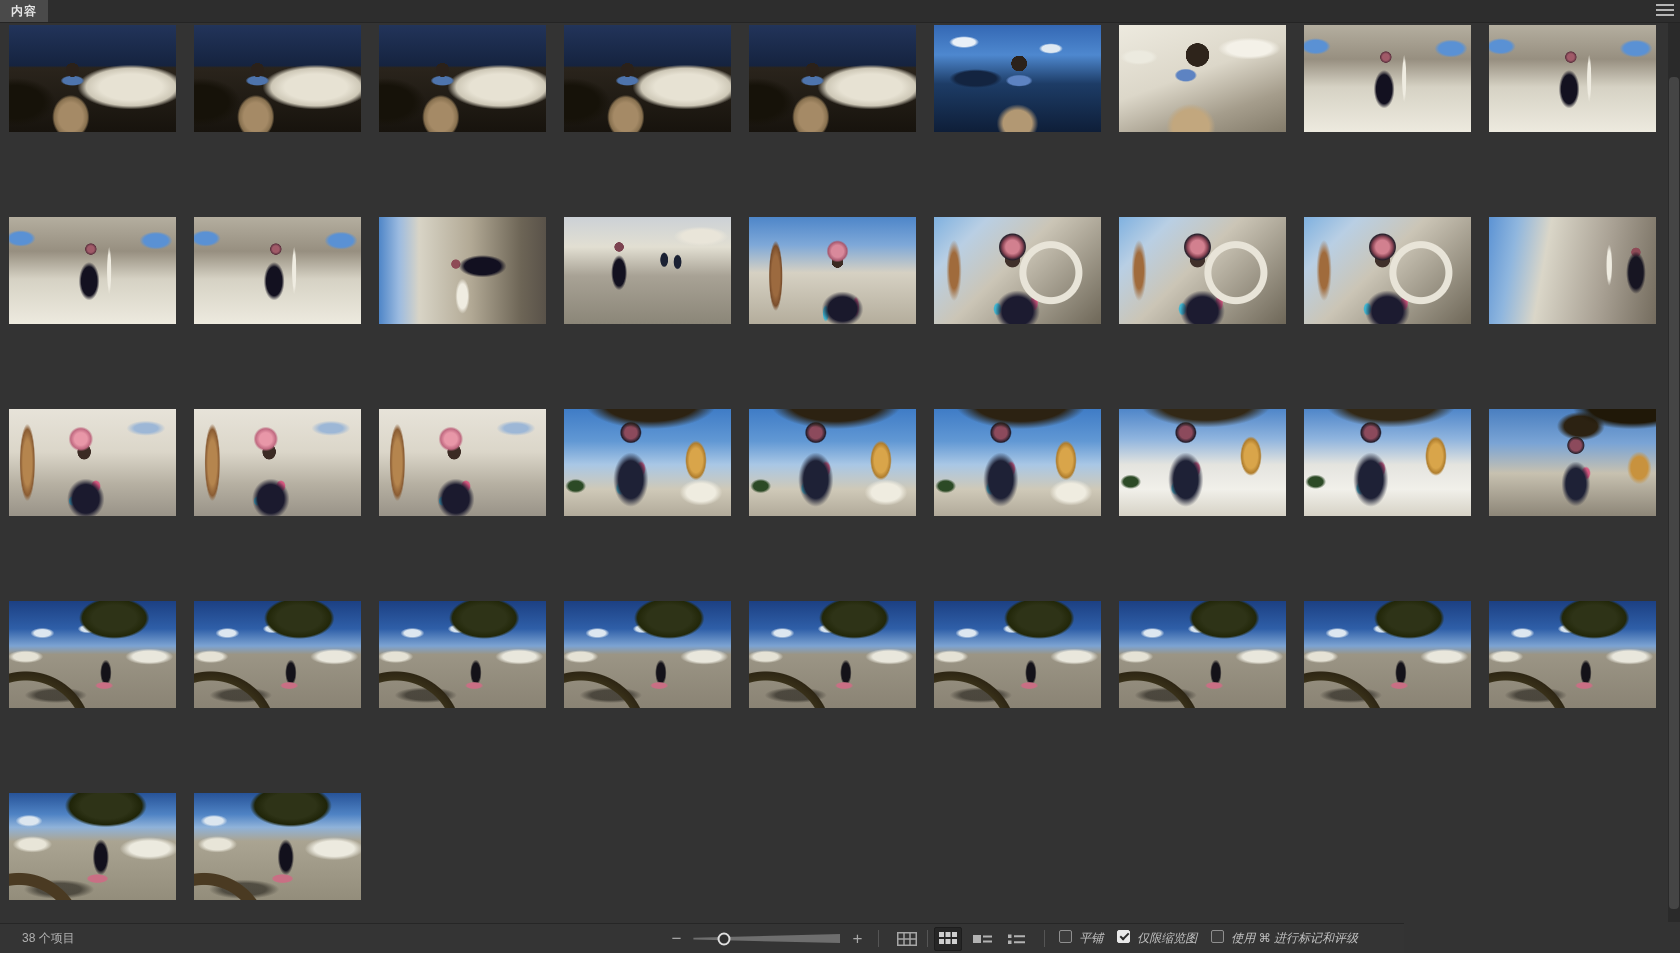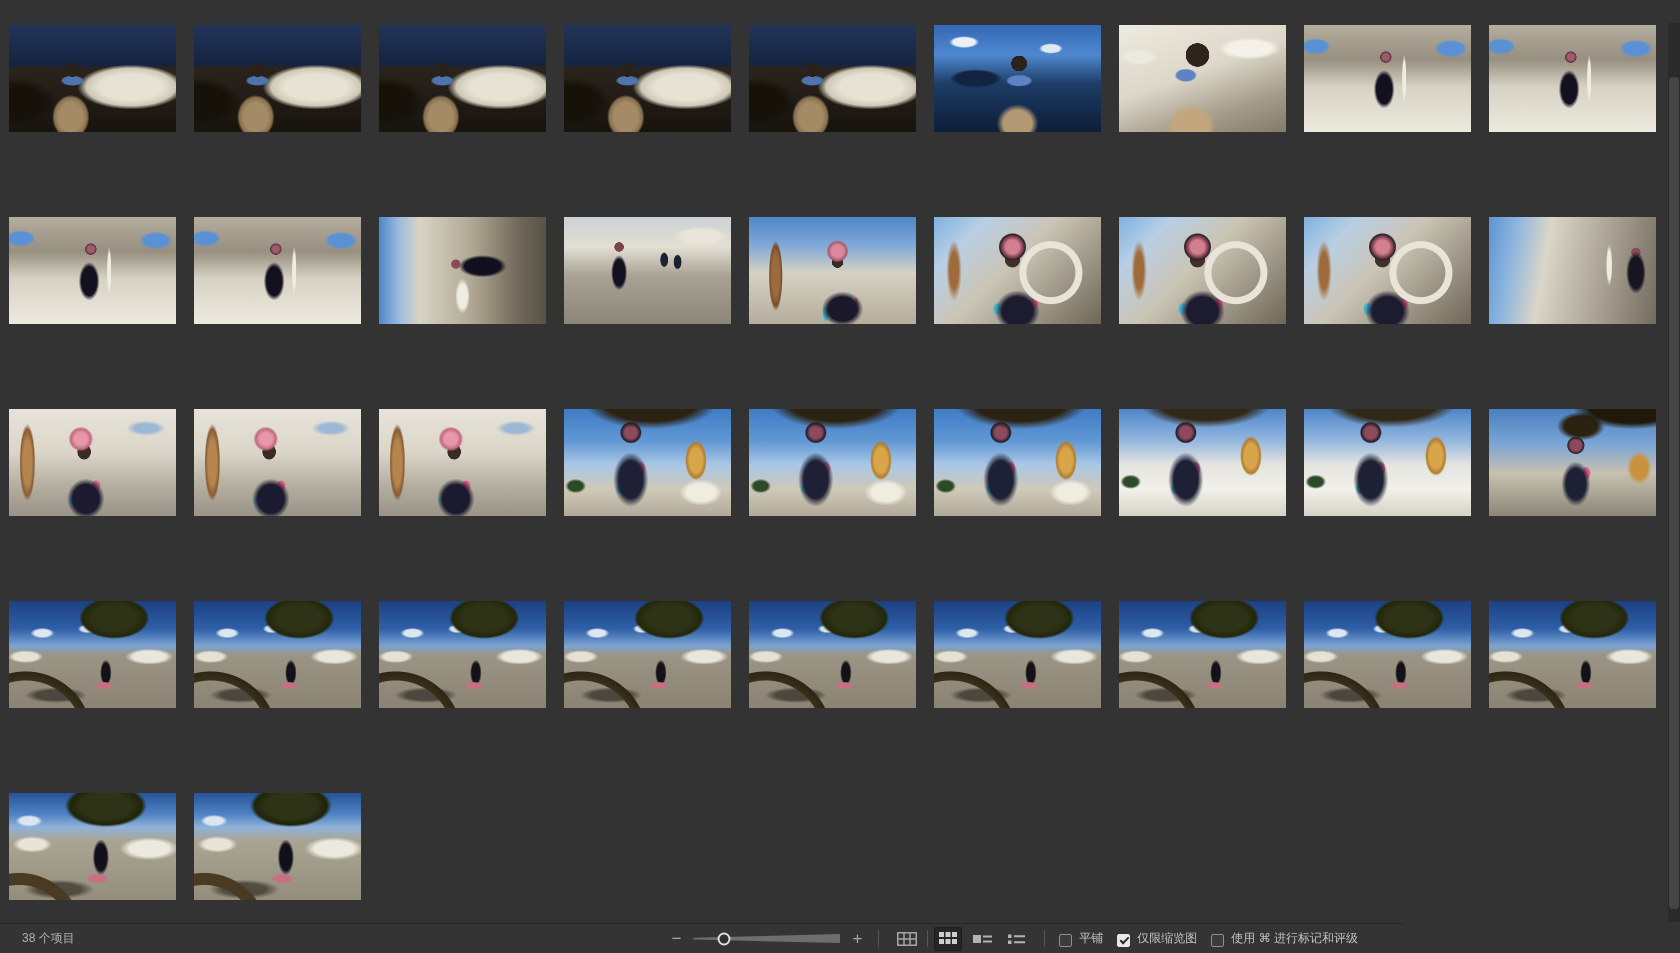--- a/index.html
+++ b/index.html
@@ -157,34 +157,40 @@
   .slider{position:relative;width:147px;height:14px;cursor:pointer;}
   .slider-track{position:absolute;left:0;top:1px;width:147px;height:12px;background:#6e6e6e;
                 clip-path:polygon(0 44%,100% 12%,100% 88%,0 58%);}
   .slider-knob{position:absolute;top:50%;width:9px;height:9px;border:2px solid #dedede;border-radius:50%;
                background:#2f2f2f;transform:translate(-50%,-50%);}
   .sb-sep{width:1px;height:17px;background:#555555;}
   .view-group{display:flex;align-items:center;gap:6px;}
   .view-btn{display:flex;align-items:center;justify-content:center;width:26px;height:22px;
             border:1px solid rgba(0,0,0,0);border-radius:2px;cursor:pointer;}
   .view-btn.selected{background:#262626;border-color:#1d1d1d;}
-  .cb-group{display:flex;align-items:flex-end;gap:7px;cursor:pointer;}
+  .cb-group{display:flex;align-items:flex-start;gap:7px;cursor:pointer;font-style:italic;}
   .cb{position:relative;width:13px;height:13px;border:1px solid #8f8f8f;border-radius:2px;
       background:#3c3c3c;box-sizing:border-box;}
   .cb .tick{display:none;position:absolute;left:2px;top:2px;width:7px;height:3px;
             border-left:2px solid #2b2b2b;border-bottom:2px solid #2b2b2b;transform:rotate(-45deg);}
   .cb.checked{background:#e9e9e9;border-color:#e9e9e9;}
   .cb.checked .tick{display:block;}
   .cb-label{color:#c0c0c0;white-space:nowrap;}
 </style>
 </head>
 <body>
 
 <div class="app">
 
+  <div class="tab-bar">
+    <div class="tab">
+      <span>内容</span>
+    </div>
+    <div class="panel-menu"></div>
+  </div>
 
   <div class="content">
     <div class="grid">
         <div class="thumb v-village"></div>
         <div class="thumb v-village"></div>
         <div class="thumb v-village"></div>
         <div class="thumb v-village"></div>
         <div class="thumb v-village"></div>
         <div class="thumb v-sea"></div>
         <div class="thumb v-collar"></div>

